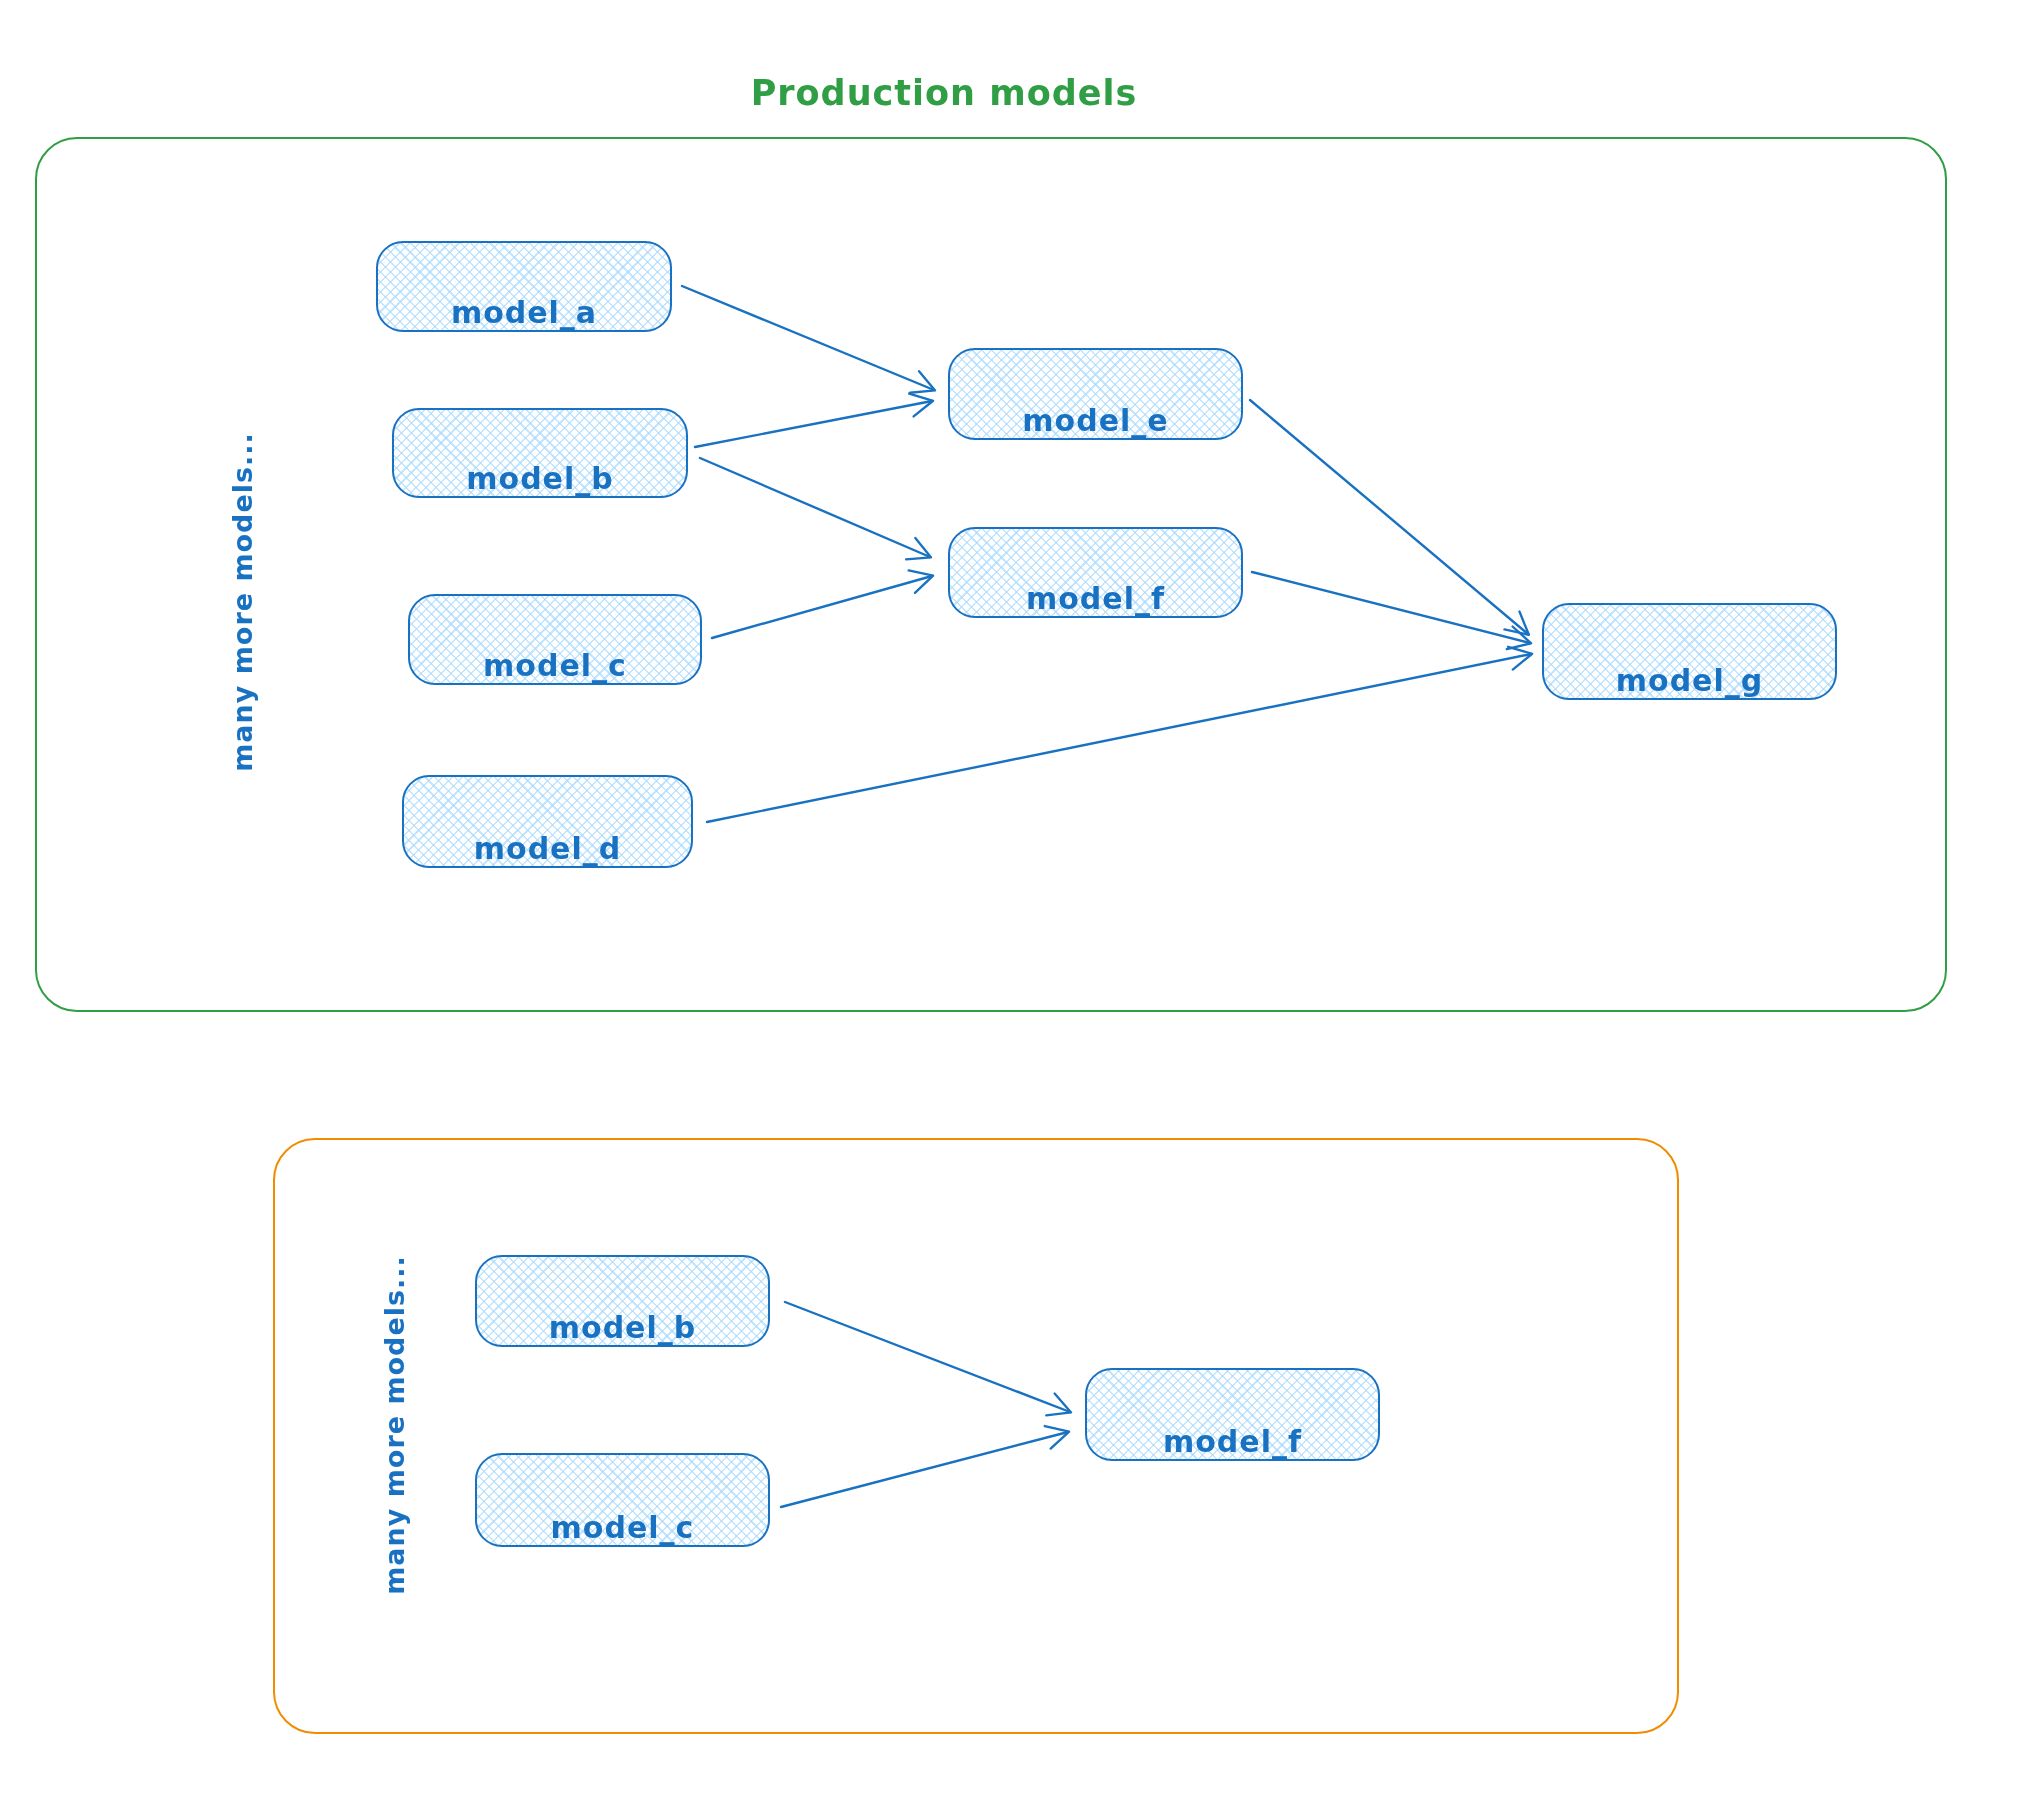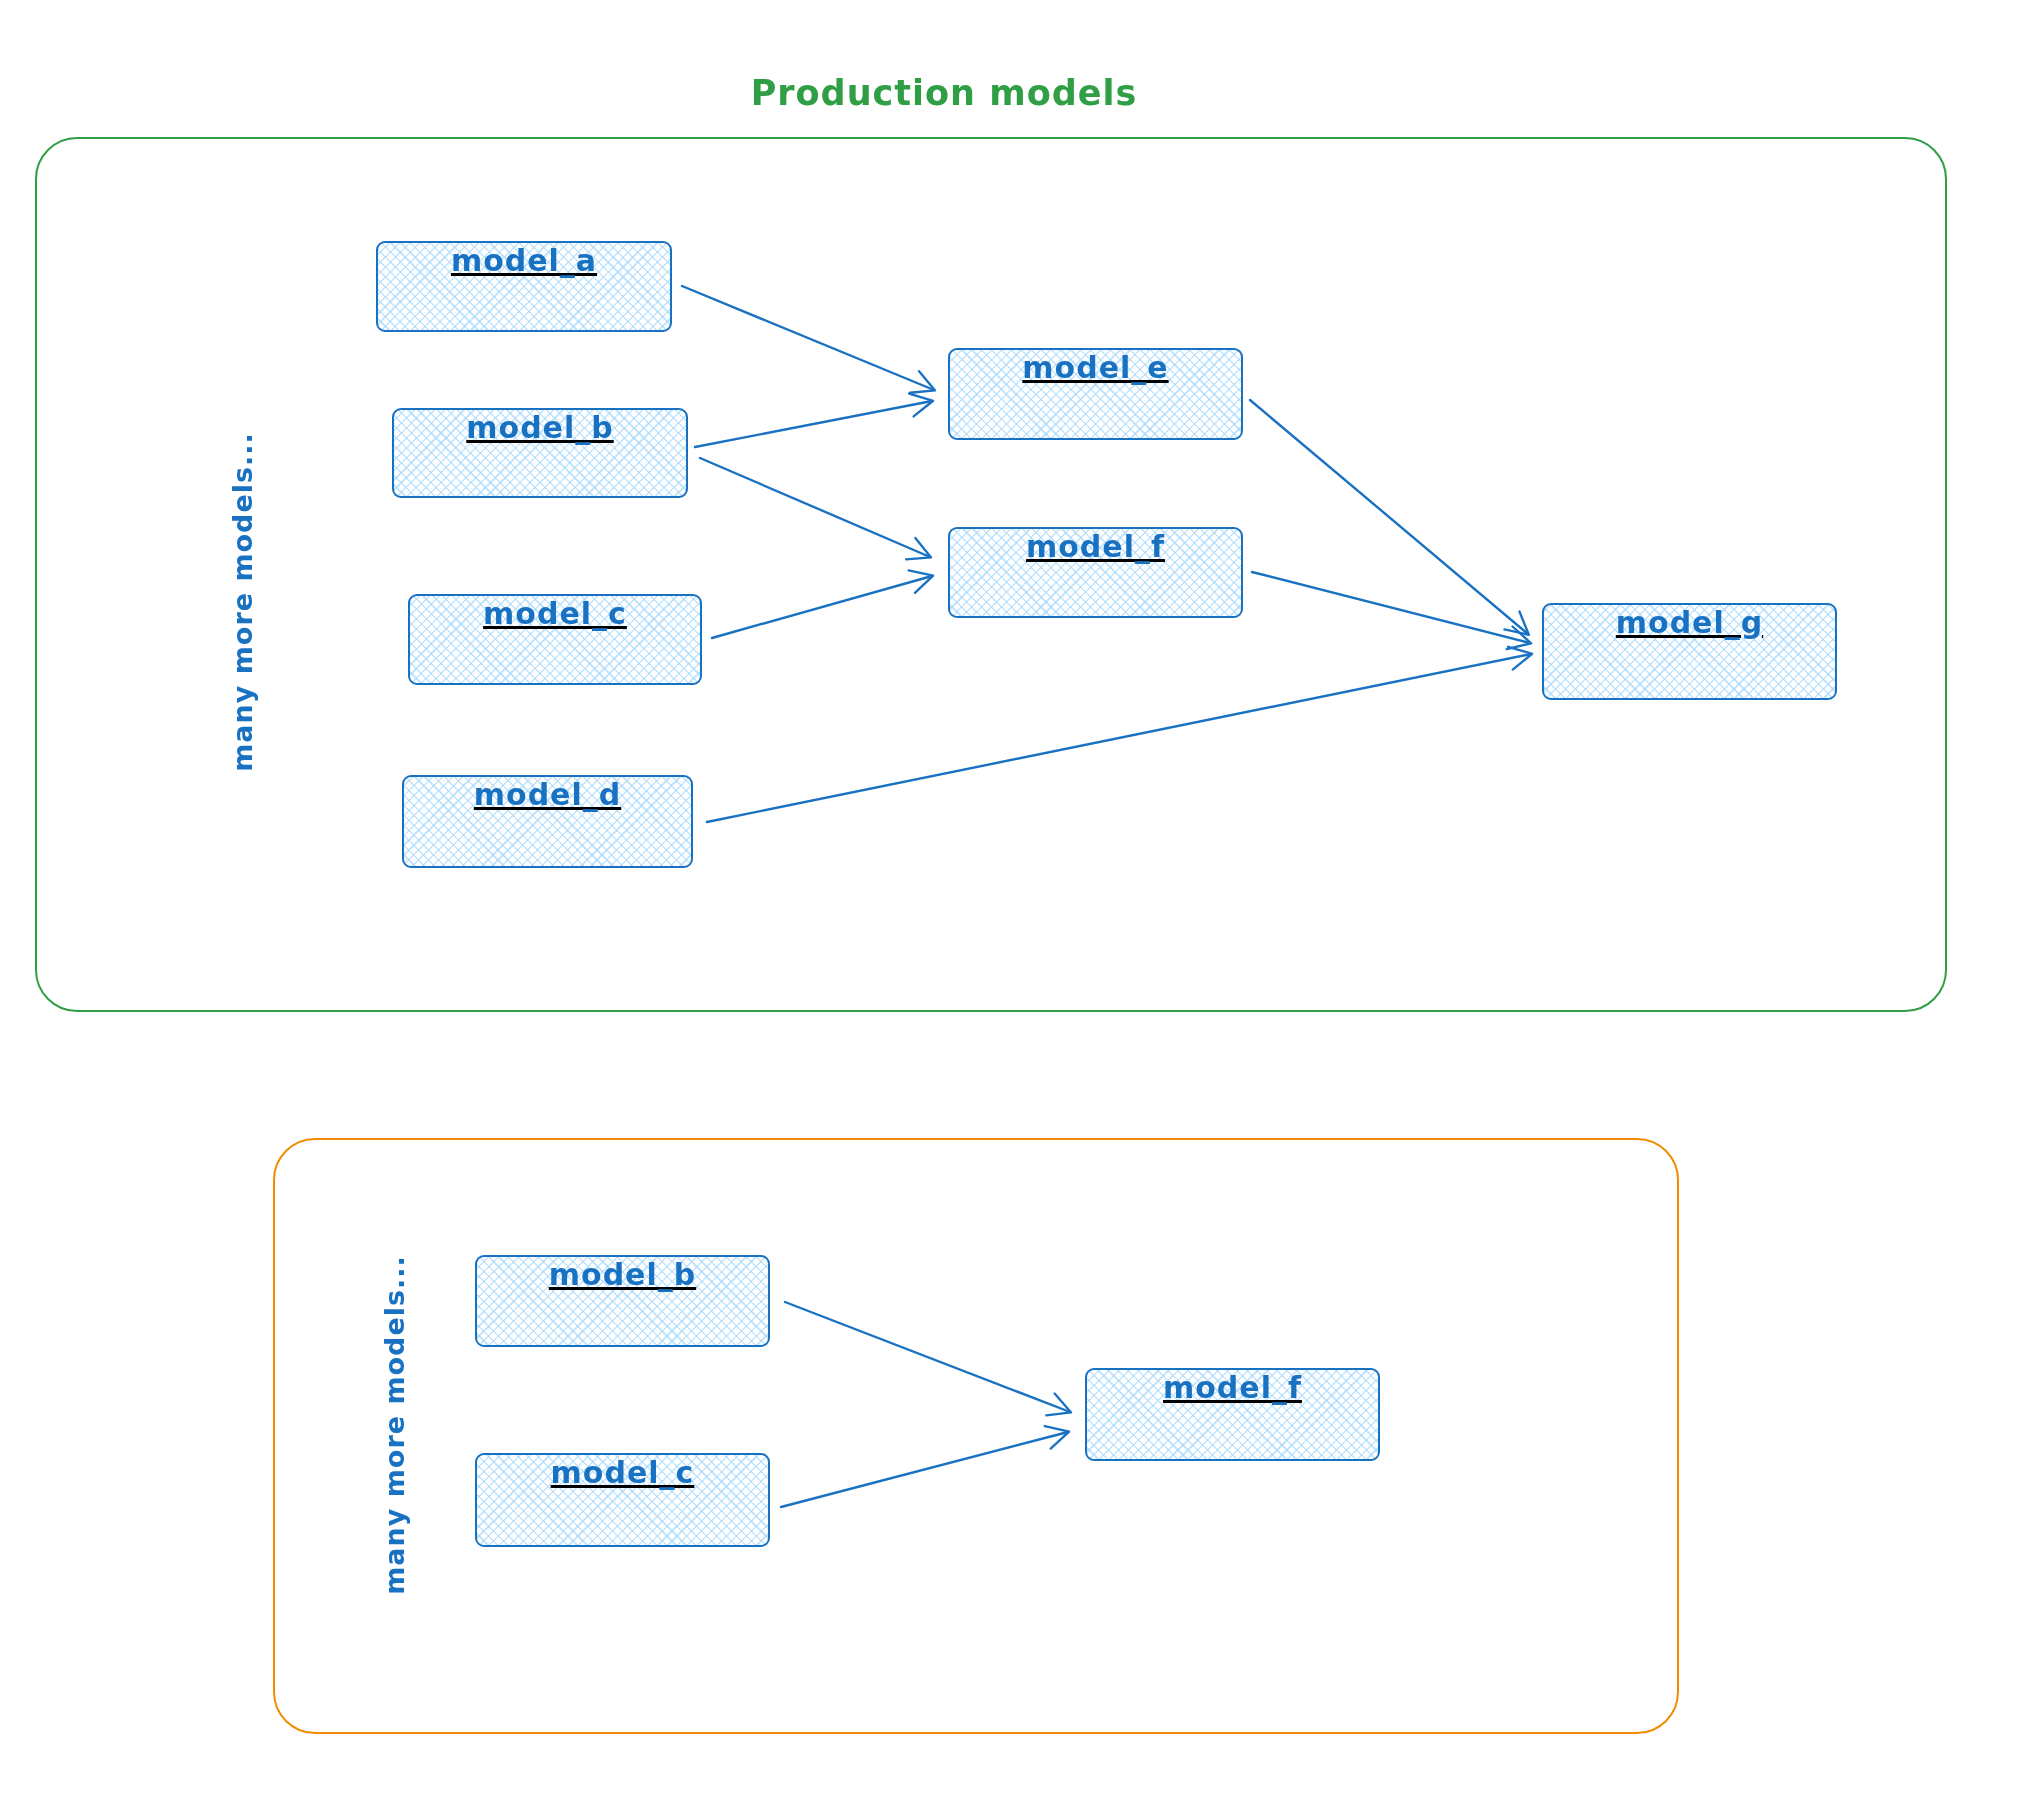--- a/index.html
+++ b/index.html
@@ -31,26 +31,25 @@
     text-align:center;
     font-size:27px;
     font-weight:bold;
     letter-spacing:1px;
     transform:rotate(-90deg);
     white-space:nowrap;
   }
   .node{
     position:absolute;
     border:2.5px solid;
-    border-radius:9px;
+    border-radius:27px;
     display:flex;
-    align-items:flex-start;
+    align-items:flex-end;
     justify-content:center;
     box-sizing:border-box;
-    text-decoration:underline;
   }
   .node .node-label{
     font-size:30px;
     font-weight:bold;
     letter-spacing:1px;
   }
   #edge-layer{
     position:absolute;
     left:0;top:0;
     width:2024px;height:1818px;

